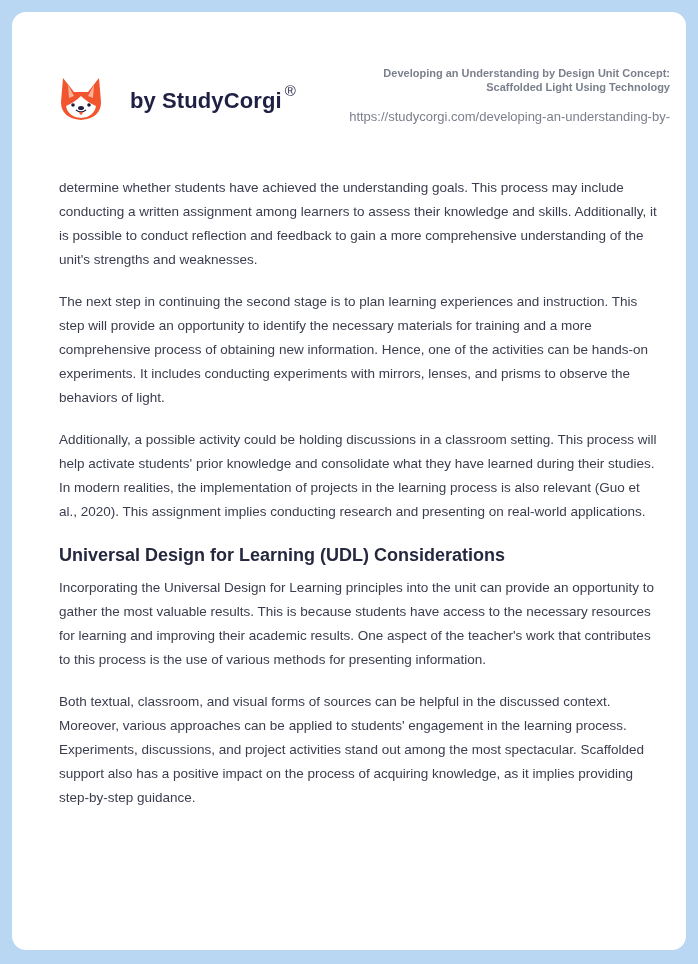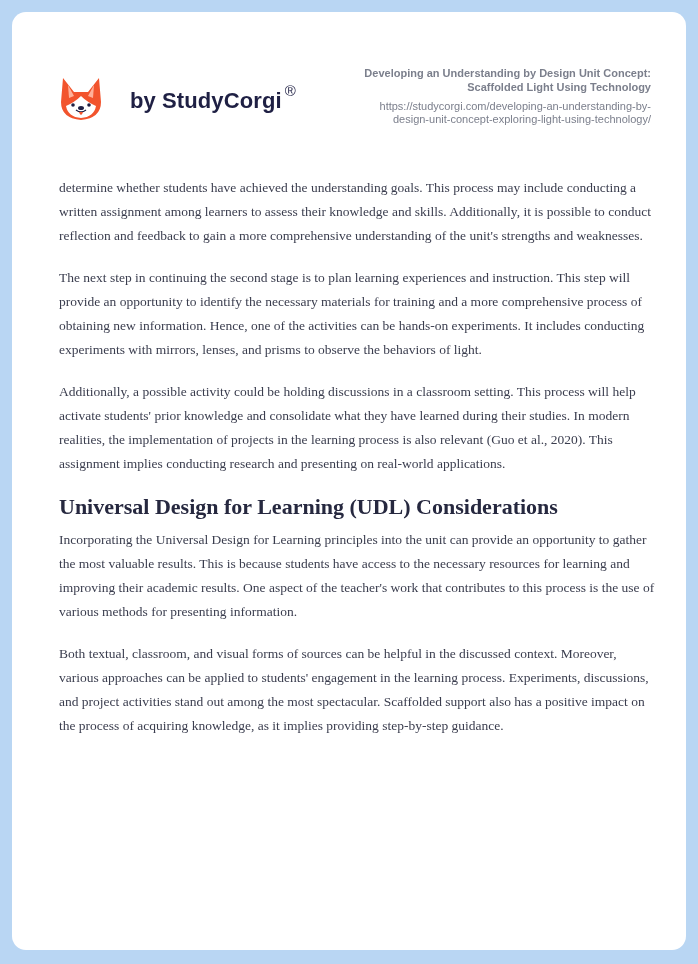--- a/index.html
+++ b/index.html
@@ -30,42 +30,41 @@
     margin-left: 28px;
     font-weight: 700; font-size: 22px; color: #1f2044;
     letter-spacing: 0.1px;
     position: relative; top: 2px;
   }
   .logo-reg {
     font-size: 15px; font-weight: 400; color: #1f2044;
     position: relative; top: -12px; margin-left: 3px;
   }
   .meta {
-    position: absolute; right: 35px; top: 54px;
+    position: absolute; right: 16px; top: 54px;
     text-align: right; width: 360px;
   }
   .meta-title {
     font-size: 11px; font-weight: 700; color: #7b7f8c;
     line-height: 14px;
   }
   .meta-url {
-    margin-top: 6px;
-    font-size: 11px; color: #7b7f8c; line-height: 13px;
+    margin-top: 16px;
+    font-size: 13px; color: #7b7f8c; line-height: 13px;
   }
   .content {
     position: absolute; left: 47px; top: 164px; width: 598px;
     color: #3a3d4e;
     font-size: 13.5px;
     line-height: 24px;
-    font-family: Liberation Serif, serif;
   }
   .content p { margin: 0 0 18px 0; }
   .content h2 {
     margin: 6px 0 8px 0;
-    font-size: 22px; line-height: 26px;
+    font-size: 18px; line-height: 26px;
     font-weight: 700; color: #26283f;
   }
 </style>
 </head>
 <body>
 
 <div class="page">
   <div class="header">
     <div class="logo">
       <svg class="logo-icon" viewBox="0 0 42 46">
@@ -84,21 +83,20 @@
       </span>
     </div>
 
     <div class="meta">
       <div class="meta-title">
         <div>Developing an Understanding by Design Unit Concept:</div>
         <div>Scaffolded Light Using Technology</div>
       </div>
       <div class="meta-url">
         <div>https://studycorgi.com/developing-an-understanding-by-</div>
-        <div>design-unit-concept-exploring-light-using-technology/</div>
       </div>
     </div>
   </div>
 
   <div class="content">
     <p>determine whether students have achieved the understanding goals. This process may include conducting a written assignment among learners to assess their knowledge and skills. Additionally, it is possible to conduct reflection and feedback to gain a more comprehensive understanding of the unit's strengths and weaknesses.</p>
     <p>The next step in continuing the second stage is to plan learning experiences and instruction. This step will provide an opportunity to identify the necessary materials for training and a more comprehensive process of obtaining new information. Hence, one of the activities can be hands-on experiments. It includes conducting experiments with mirrors, lenses, and prisms to observe the behaviors of light.</p>
     <p>Additionally, a possible activity could be holding discussions in a classroom setting. This process will help activate students' prior knowledge and consolidate what they have learned during their studies. In modern realities, the implementation of projects in the learning process is also relevant (Guo et al., 2020). This assignment implies conducting research and presenting on real-world applications.</p>
     <h2>Universal Design for Learning (UDL) Considerations</h2>
     <p>Incorporating the Universal Design for Learning principles into the unit can provide an opportunity to gather the most valuable results. This is because students have access to the necessary resources for learning and improving their academic results. One aspect of the teacher's work that contributes to this process is the use of various methods for presenting information.</p>

